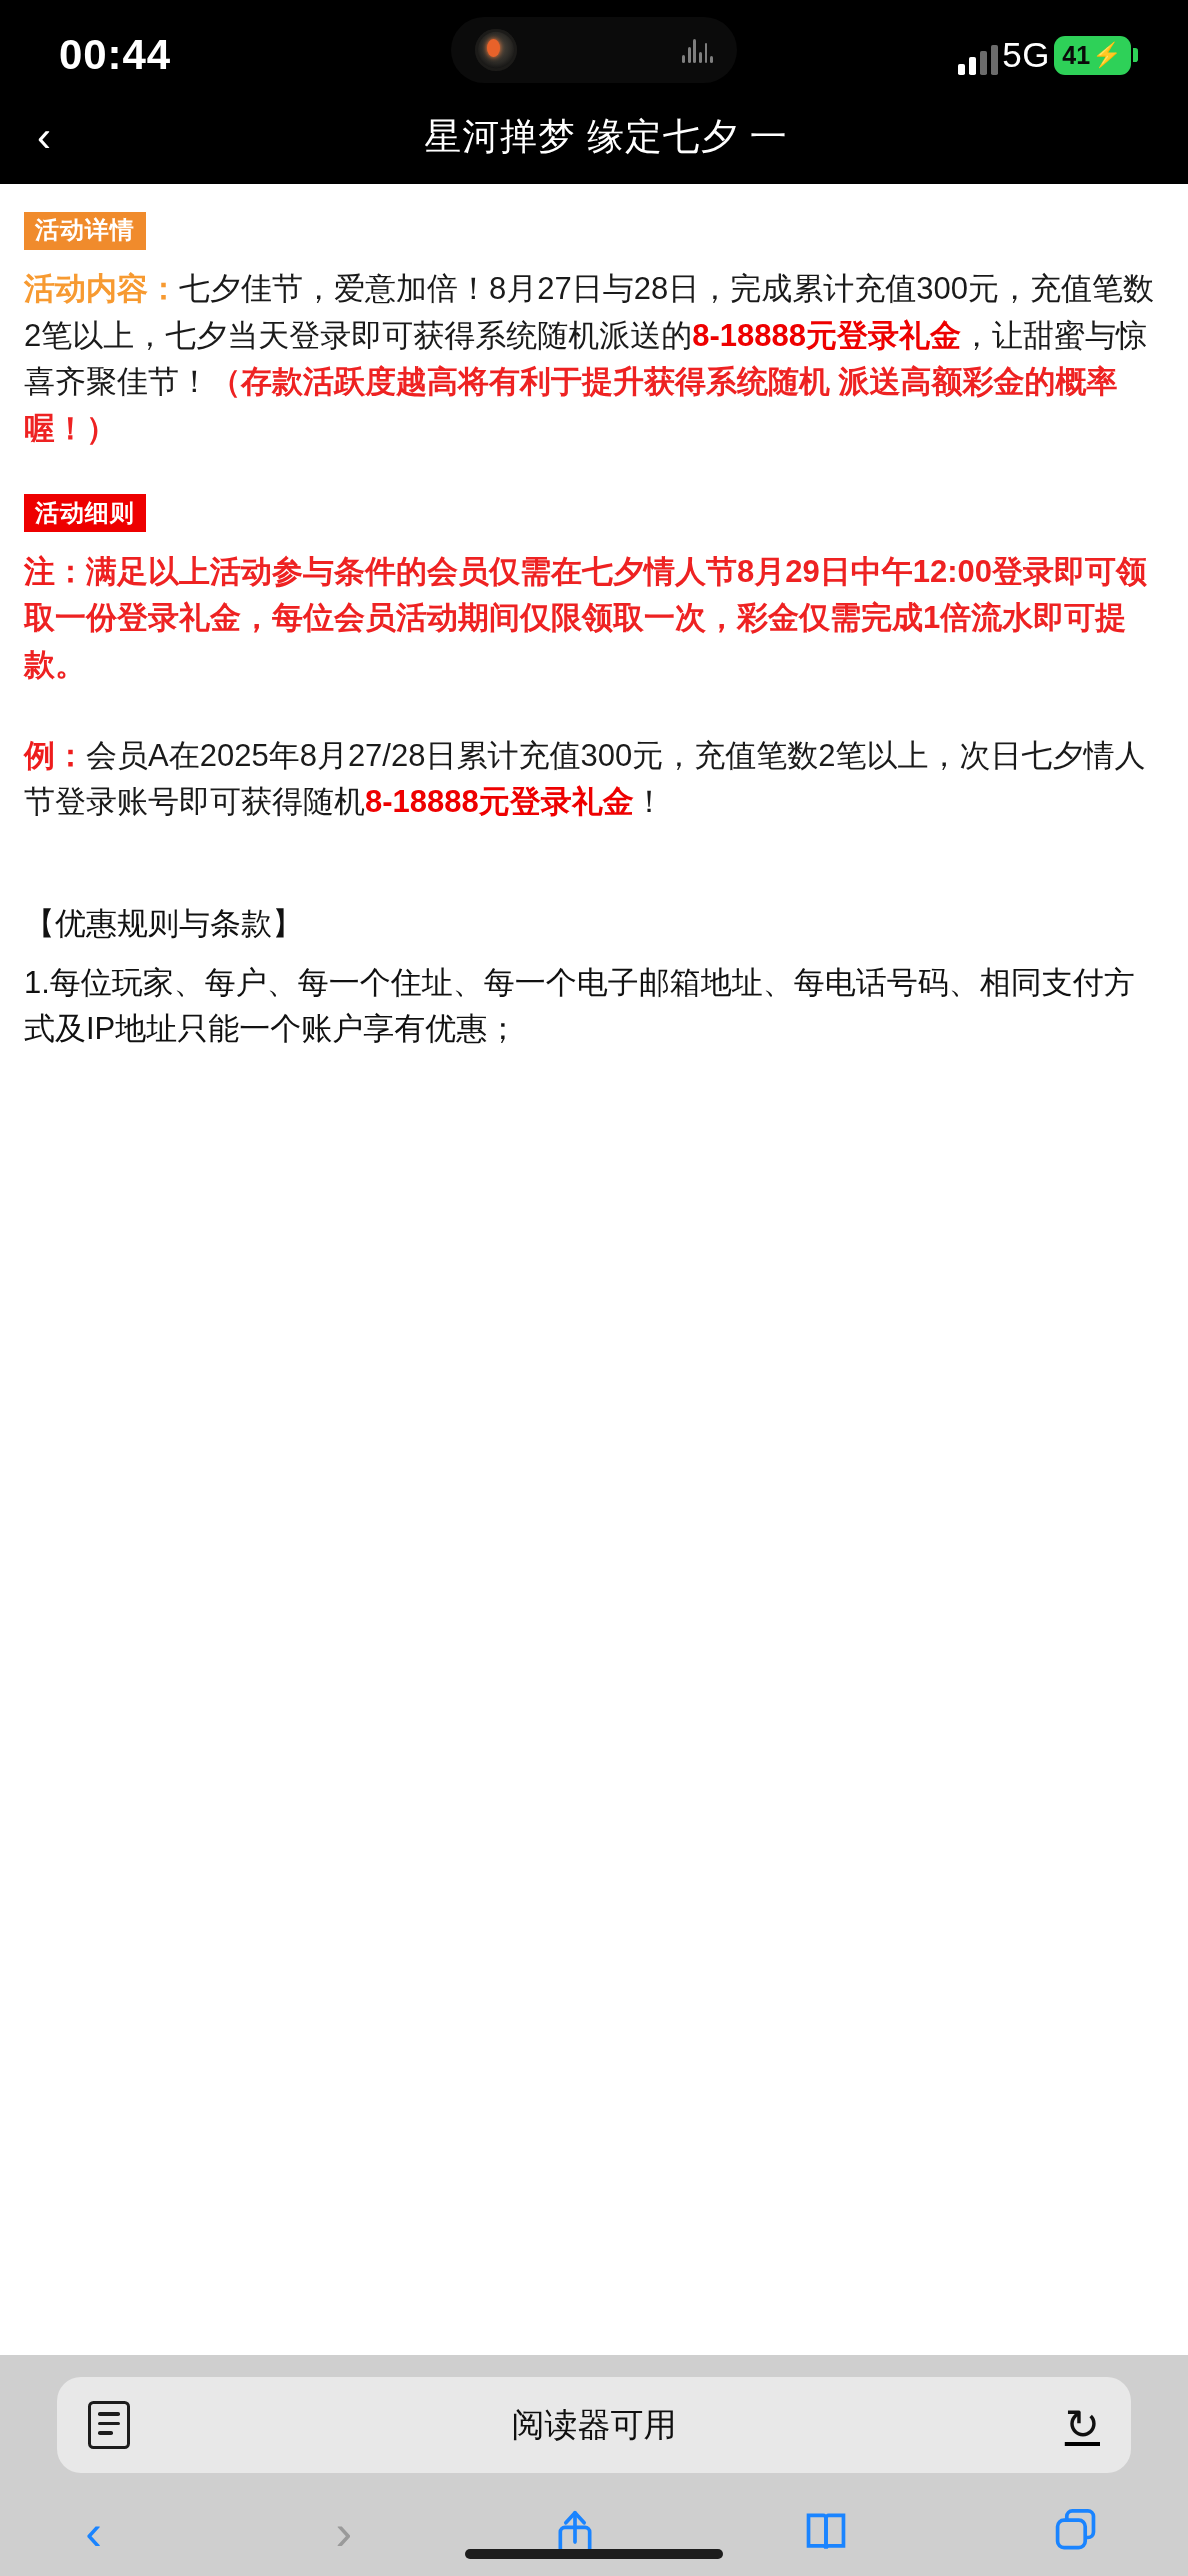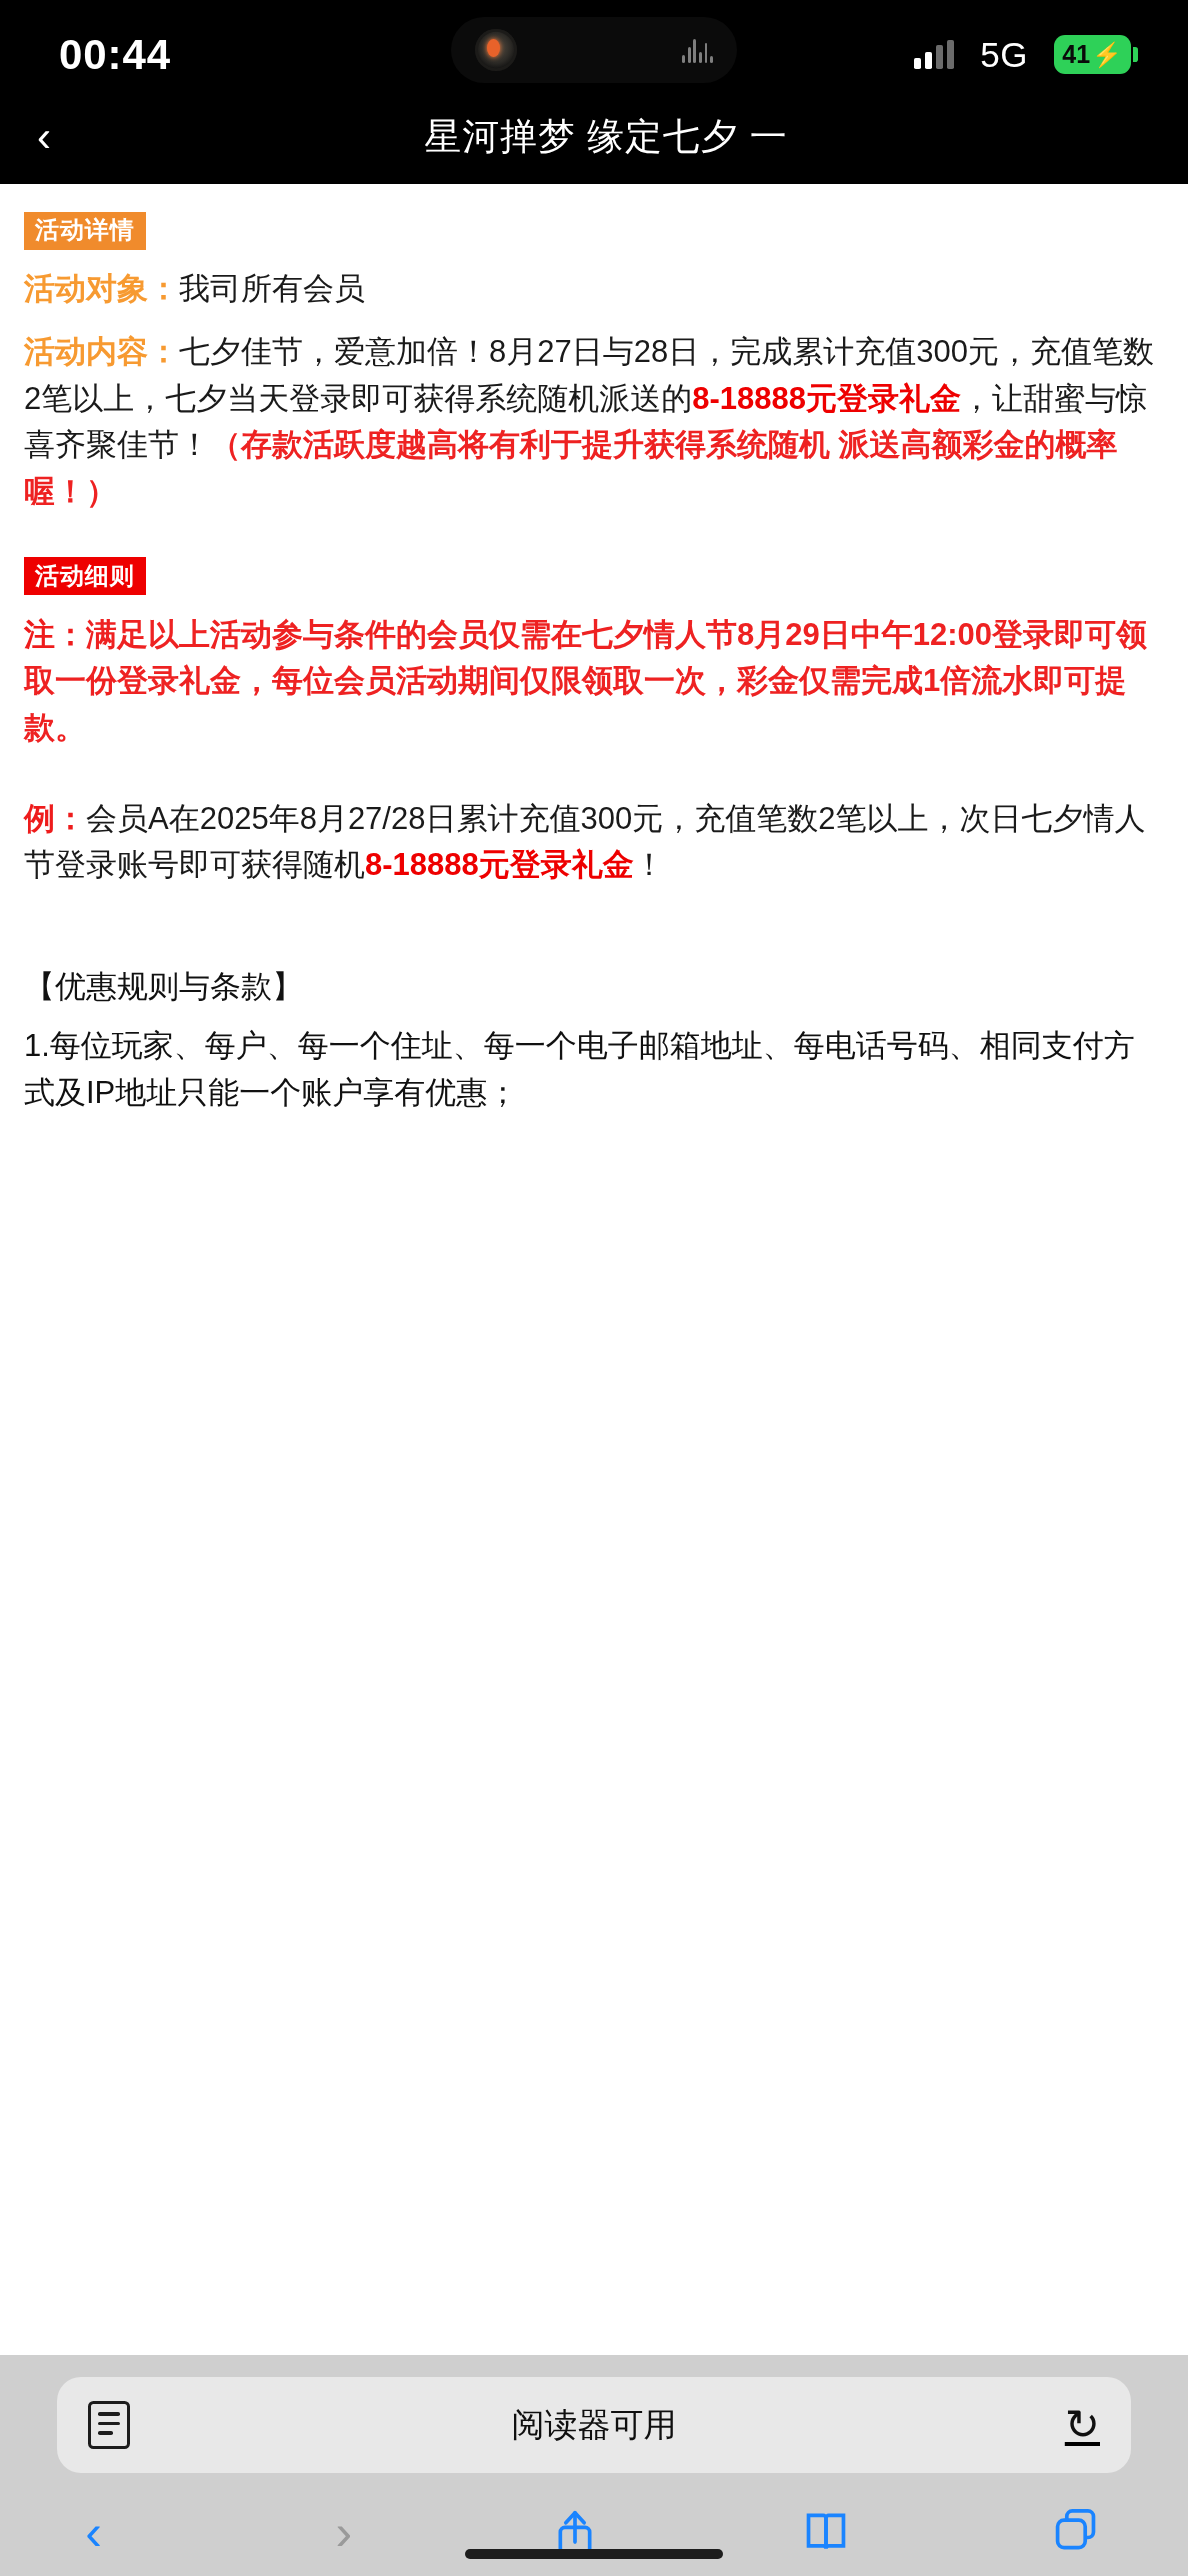--- a/index.html
+++ b/index.html
@@ -64,22 +64,22 @@
   .di-wave i:nth-child(1){height:7.4px}
   .di-wave i:nth-child(2){height:15.7px}
   .di-wave i:nth-child(3){height:24px}
   .di-wave i:nth-child(4){height:11px}
   .di-wave i:nth-child(5){height:19.3px}
   .di-wave i:nth-child(6){height:6.4px}
 
   .status-right {
     margin-left: auto;
     display: flex;
-    align-items: center;
-    gap: 26px;
+    align-items: flex-end;
+    gap: 4px;
   }
   .signal { display: flex; align-items: flex-end; gap: 3.7px; height: 29.5px; }
   .signal i { width: 7.4px; background: #fff; border-radius: 1.8px; display: block; }
   .signal i:nth-child(1){height:11px; background:#fff;}
   .signal i:nth-child(2){height:17.5px; background:#fff;}
   .signal i:nth-child(3){height:24px; background:#6b6b6b;}
   .signal i:nth-child(4){height:29.5px; background:#6b6b6b;}
   .net-label { font-size: 35px; font-weight: 500; letter-spacing: 0.5px; }
   .battery {
     width: 77px; height: 39px;
@@ -314,23 +314,20 @@
   <div class="page-title">星河掸梦 缘定七夕 一</div>
 </div>
 <div class="titlebar-spacer"></div>
 
 <div class="content">
 
   <div>
     <span class="tag tag-orange">活动详情</span>
   </div>
 
-  <div class="row">
-    <span class="label-orange">活动对象：</span><span class="body-text">我司所有会员</span>
-  </div>
 
   <div class="row">
     <span class="label-orange">活动内容：</span><span class="body-text">七夕佳节，爱意加倍！8月27日与28日，完成累计充值300元，充值笔数2笔以上，七夕当天登录即可获得系统随机派送的</span><span class="strong-red">8-18888元登录礼金</span><span class="body-text">，让甜蜜与惊喜齐聚佳节！</span><span class="red-text">（存款活跃度越高将有利于提升获得系统随机 派送高额彩金的概率喔！）</span>
   </div>
 
 
   <div class="gap-lg"></div>
 
   <div>
     <span class="tag tag-red">活动细则</span>

